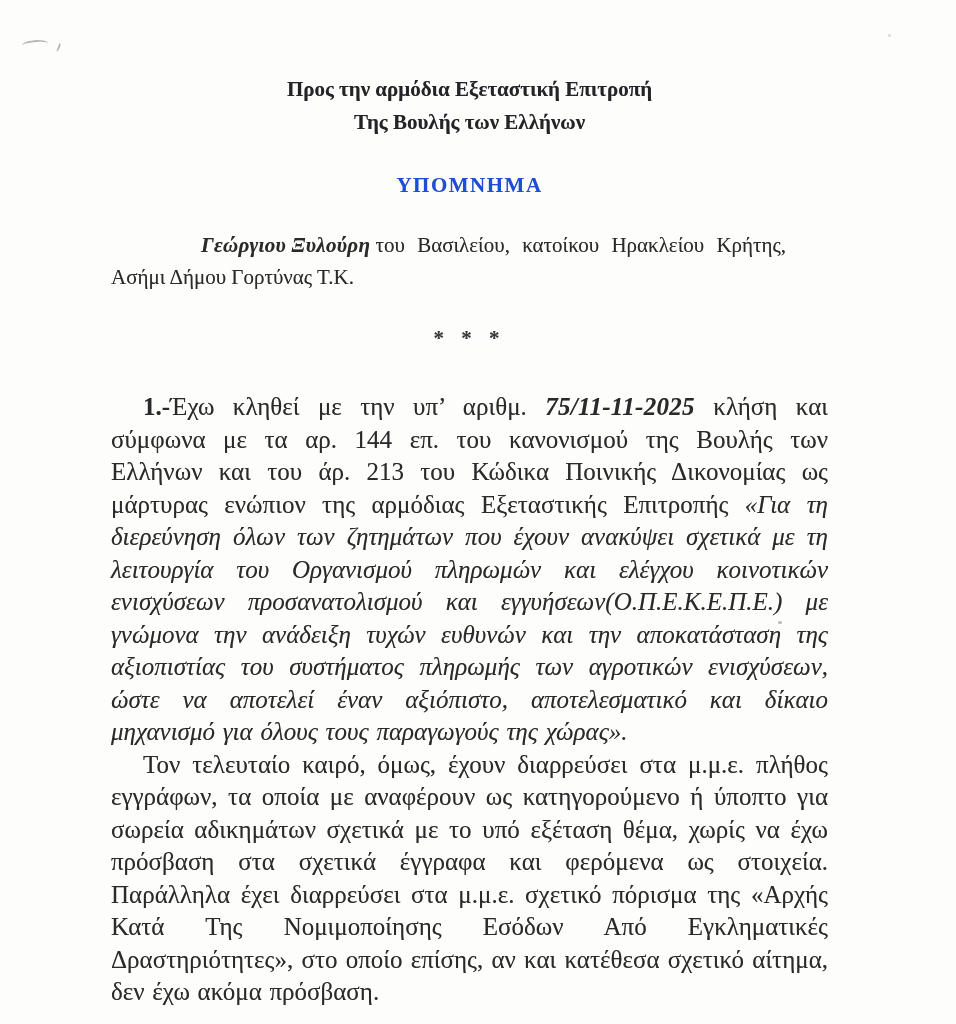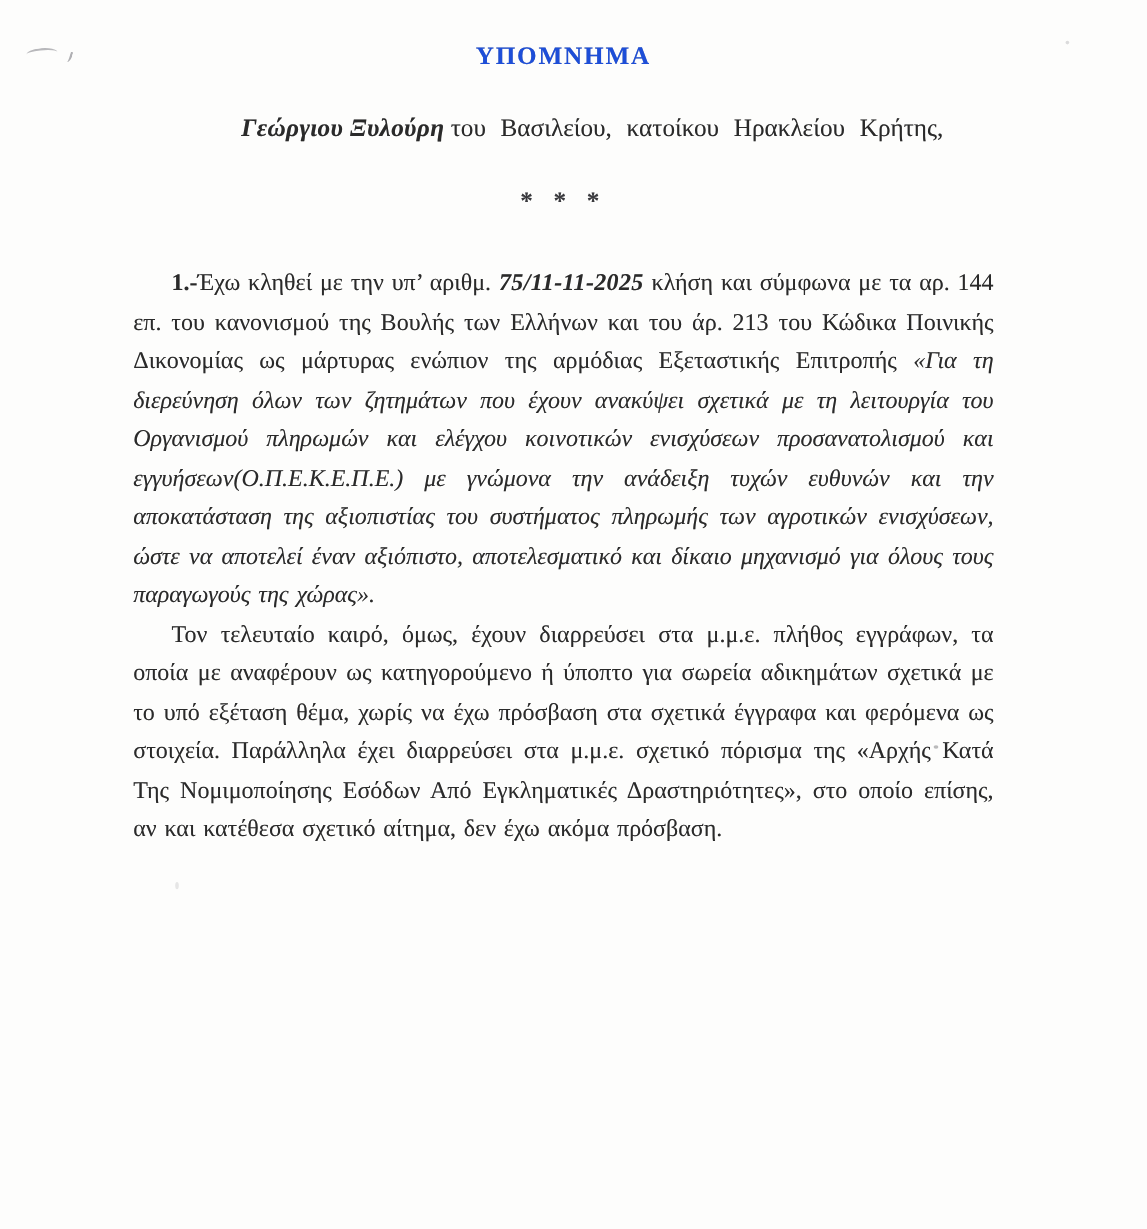--- a/index.html
+++ b/index.html
@@ -66,21 +66,21 @@
     margin-top: 29px;
     text-align: center;
     font-size: 21px;
     font-weight: 700;
     letter-spacing: 6px;
     line-height: 33px;
     color: #3a3a3e;
   }
 
   .body-para {
-    font-size: 20px;
+    font-size: 25px;
     line-height: 32.5px;
     text-align: justify;
     text-indent: 32px;
     word-spacing: 1.5px;
   }
   .body-para.first {
     margin-top: 36px;
   }
 
   .b  { font-weight: 700; }
@@ -124,24 +124,28 @@
 <div class="page">
 
   <div class="smudge-1"></div>
   <div class="smudge-2"></div>
   <div class="speck-1"></div>
   <div class="speck-2"></div>
   <div class="speck-3"></div>
 
   <div class="content">
 
+    <div class="recipient">
+      <div>Προς την αρμόδια Εξεταστική Επιτροπή</div>
+      <div>Της Βουλής των Ελλήνων</div>
+    </div>
 
     <div class="doc-title">ΥΠΟΜΝΗΜΑ</div>
 
-    <p class="intro"><span class="author-name">Γεώργιου Ξυλούρη</span> <span class="spread">του Βασιλείου, κατοίκου Ηρακλείου Κρήτης,</span><br></p>
+    <p class="intro"><span class="author-name">Γεώργιου Ξυλούρη</span> <span class="spread">του Βασιλείου, κατοίκου Ηρακλείου Κρήτης,</span><br><span>Ασήμι Δήμου Γορτύνας Τ.Κ.</span></p>
 
     <div class="stars">* * *</div>
 
     <p class="body-para first"><span class="b">1.-</span><span>Έχω κληθεί με την υπ’ αριθμ.</span> <span class="bi">75/11-11-2025</span> <span>κλήση και σύμφωνα με τα αρ. 144 επ. του κανονισμού της Βουλής των Ελλήνων και του άρ. 213 του Κώδικα Ποινικής Δικονομίας ως μάρτυρας ενώπιον της αρμόδιας Εξεταστικής Επιτροπής</span> <span class="i">«Για τη διερεύνηση όλων των ζητημάτων που έχουν ανακύψει σχετικά με τη λειτουργία του Οργανισμού πληρωμών και ελέγχου κοινοτικών ενισχύσεων προσανατολισμού και εγγυήσεων(Ο.Π.Ε.Κ.Ε.Π.Ε.) με γνώμονα την ανάδειξη τυχών ευθυνών και την αποκατάσταση της αξιοπιστίας του συστήματος πληρωμής των αγροτικών ενισχύσεων, ώστε να αποτελεί έναν αξιόπιστο, αποτελεσματικό και δίκαιο μηχανισμό για όλους τους παραγωγούς της χώρας».</span></p>
 
     <p class="body-para">Τον τελευταίο καιρό, όμως, έχουν διαρρεύσει στα μ.μ.ε. πλήθος εγγράφων, τα οποία με αναφέρουν ως κατηγορούμενο ή ύποπτο για σωρεία αδικημάτων σχετικά με το υπό εξέταση θέμα, χωρίς να έχω πρόσβαση στα σχετικά έγγραφα και φερόμενα ως στοιχεία. Παράλληλα έχει διαρρεύσει στα μ.μ.ε. σχετικό πόρισμα της «Αρχής Κατά Της Νομιμοποίησης Εσόδων Από Εγκληματικές Δραστηριότητες», στο οποίο επίσης, αν και κατέθεσα σχετικό αίτημα, δεν έχω ακόμα πρόσβαση.</p>
 
 
   </div>
 </div>

